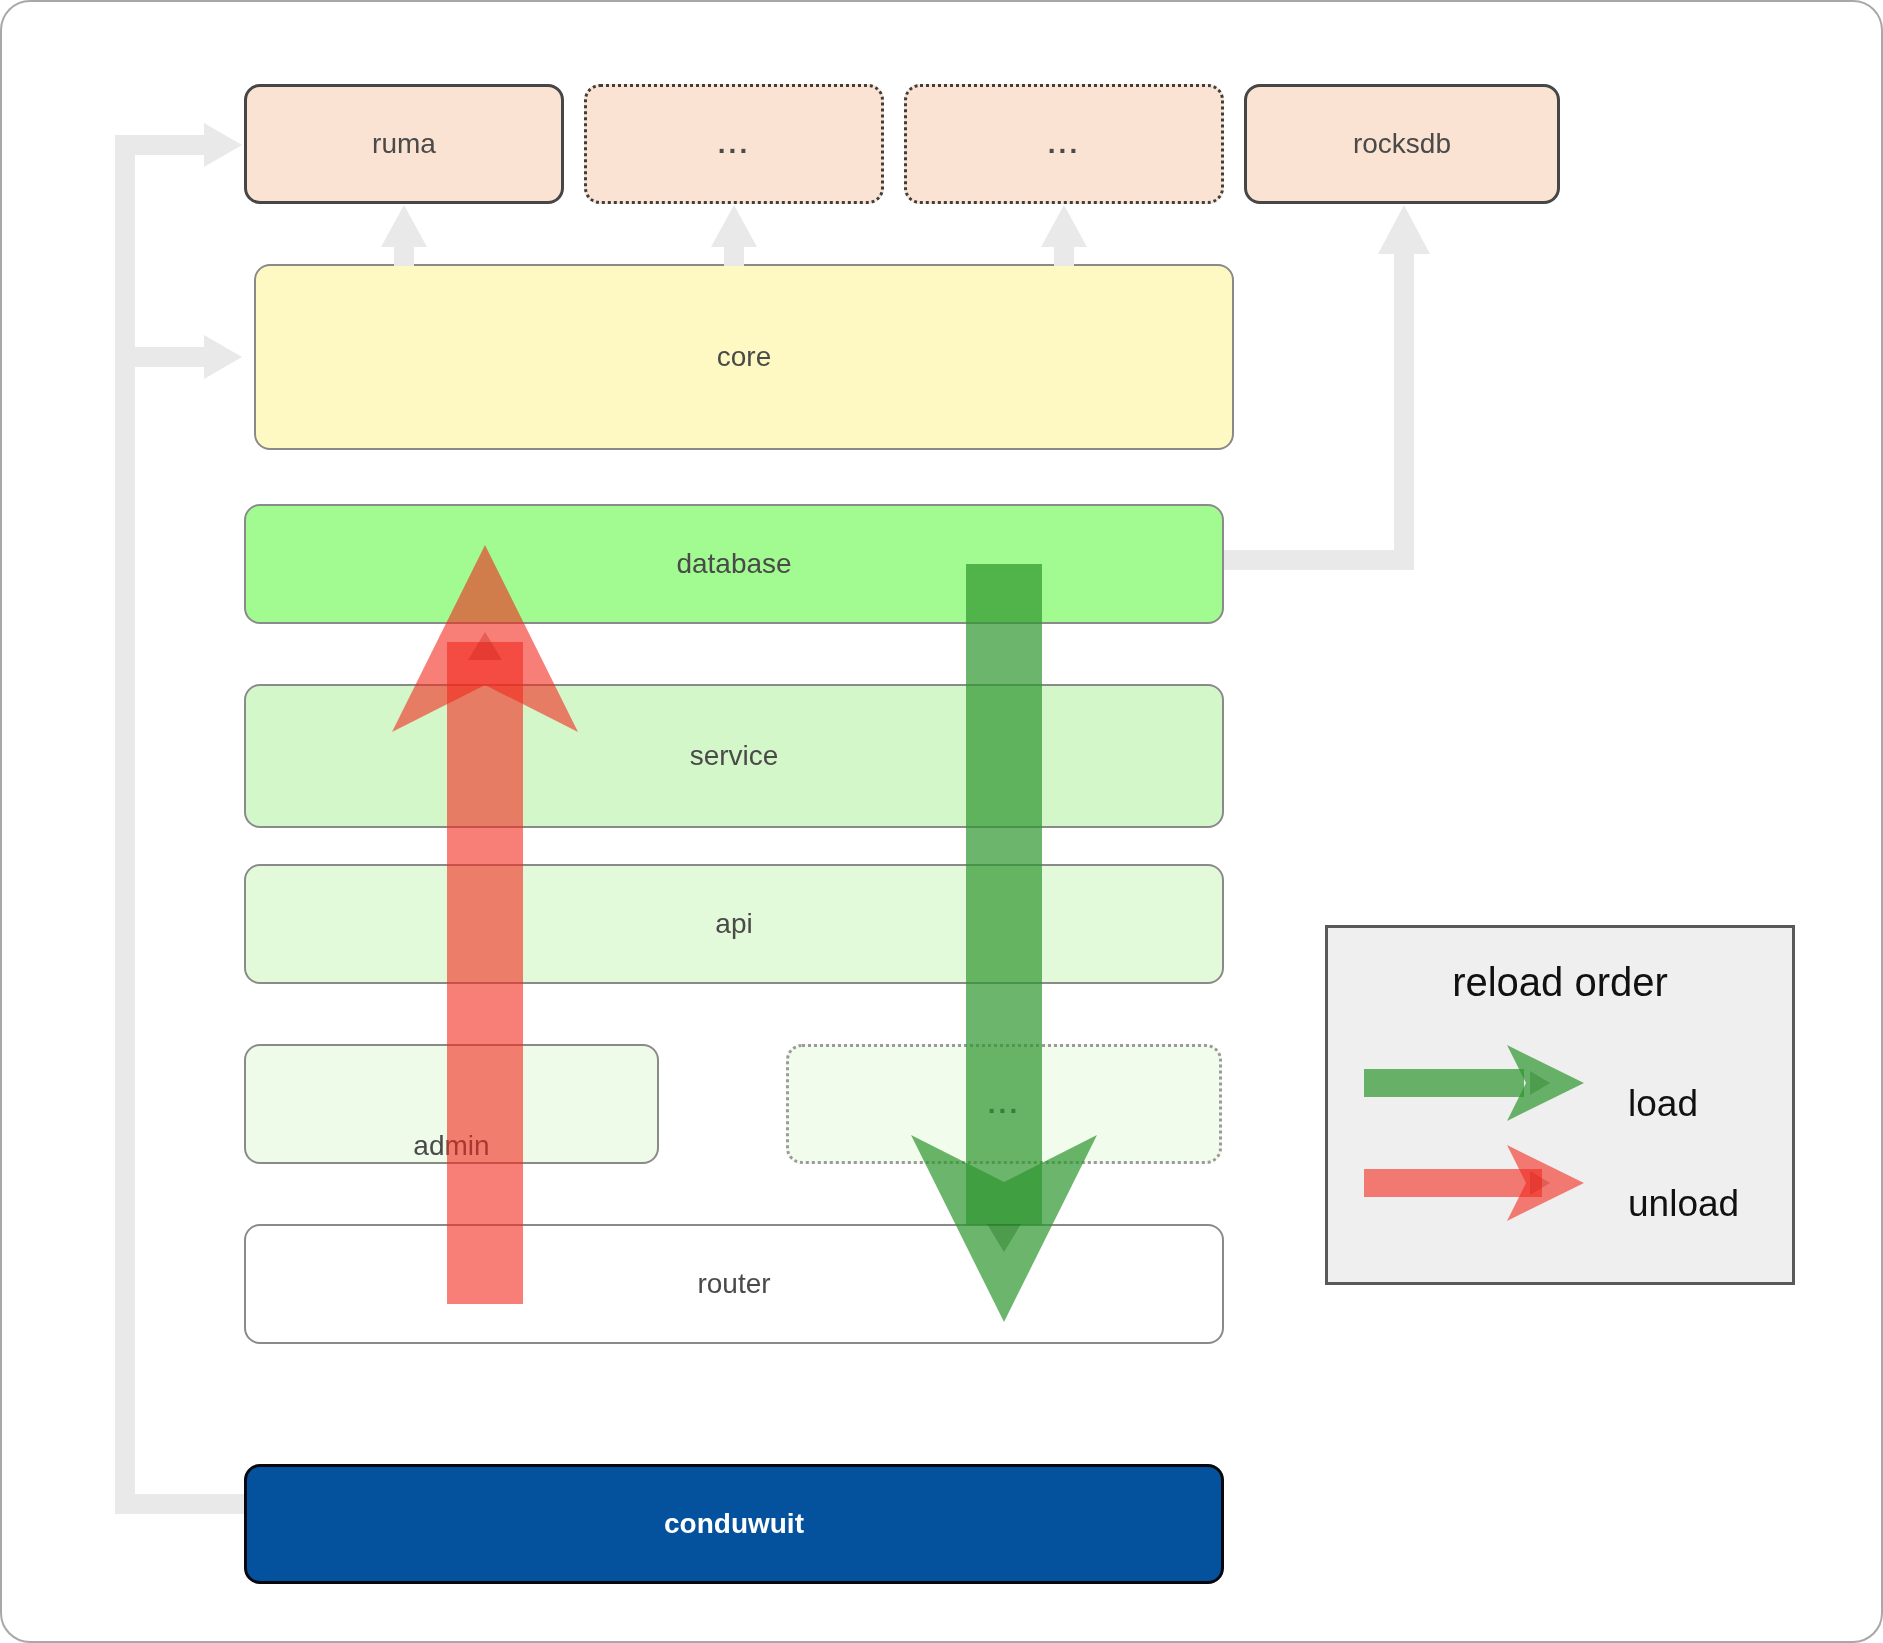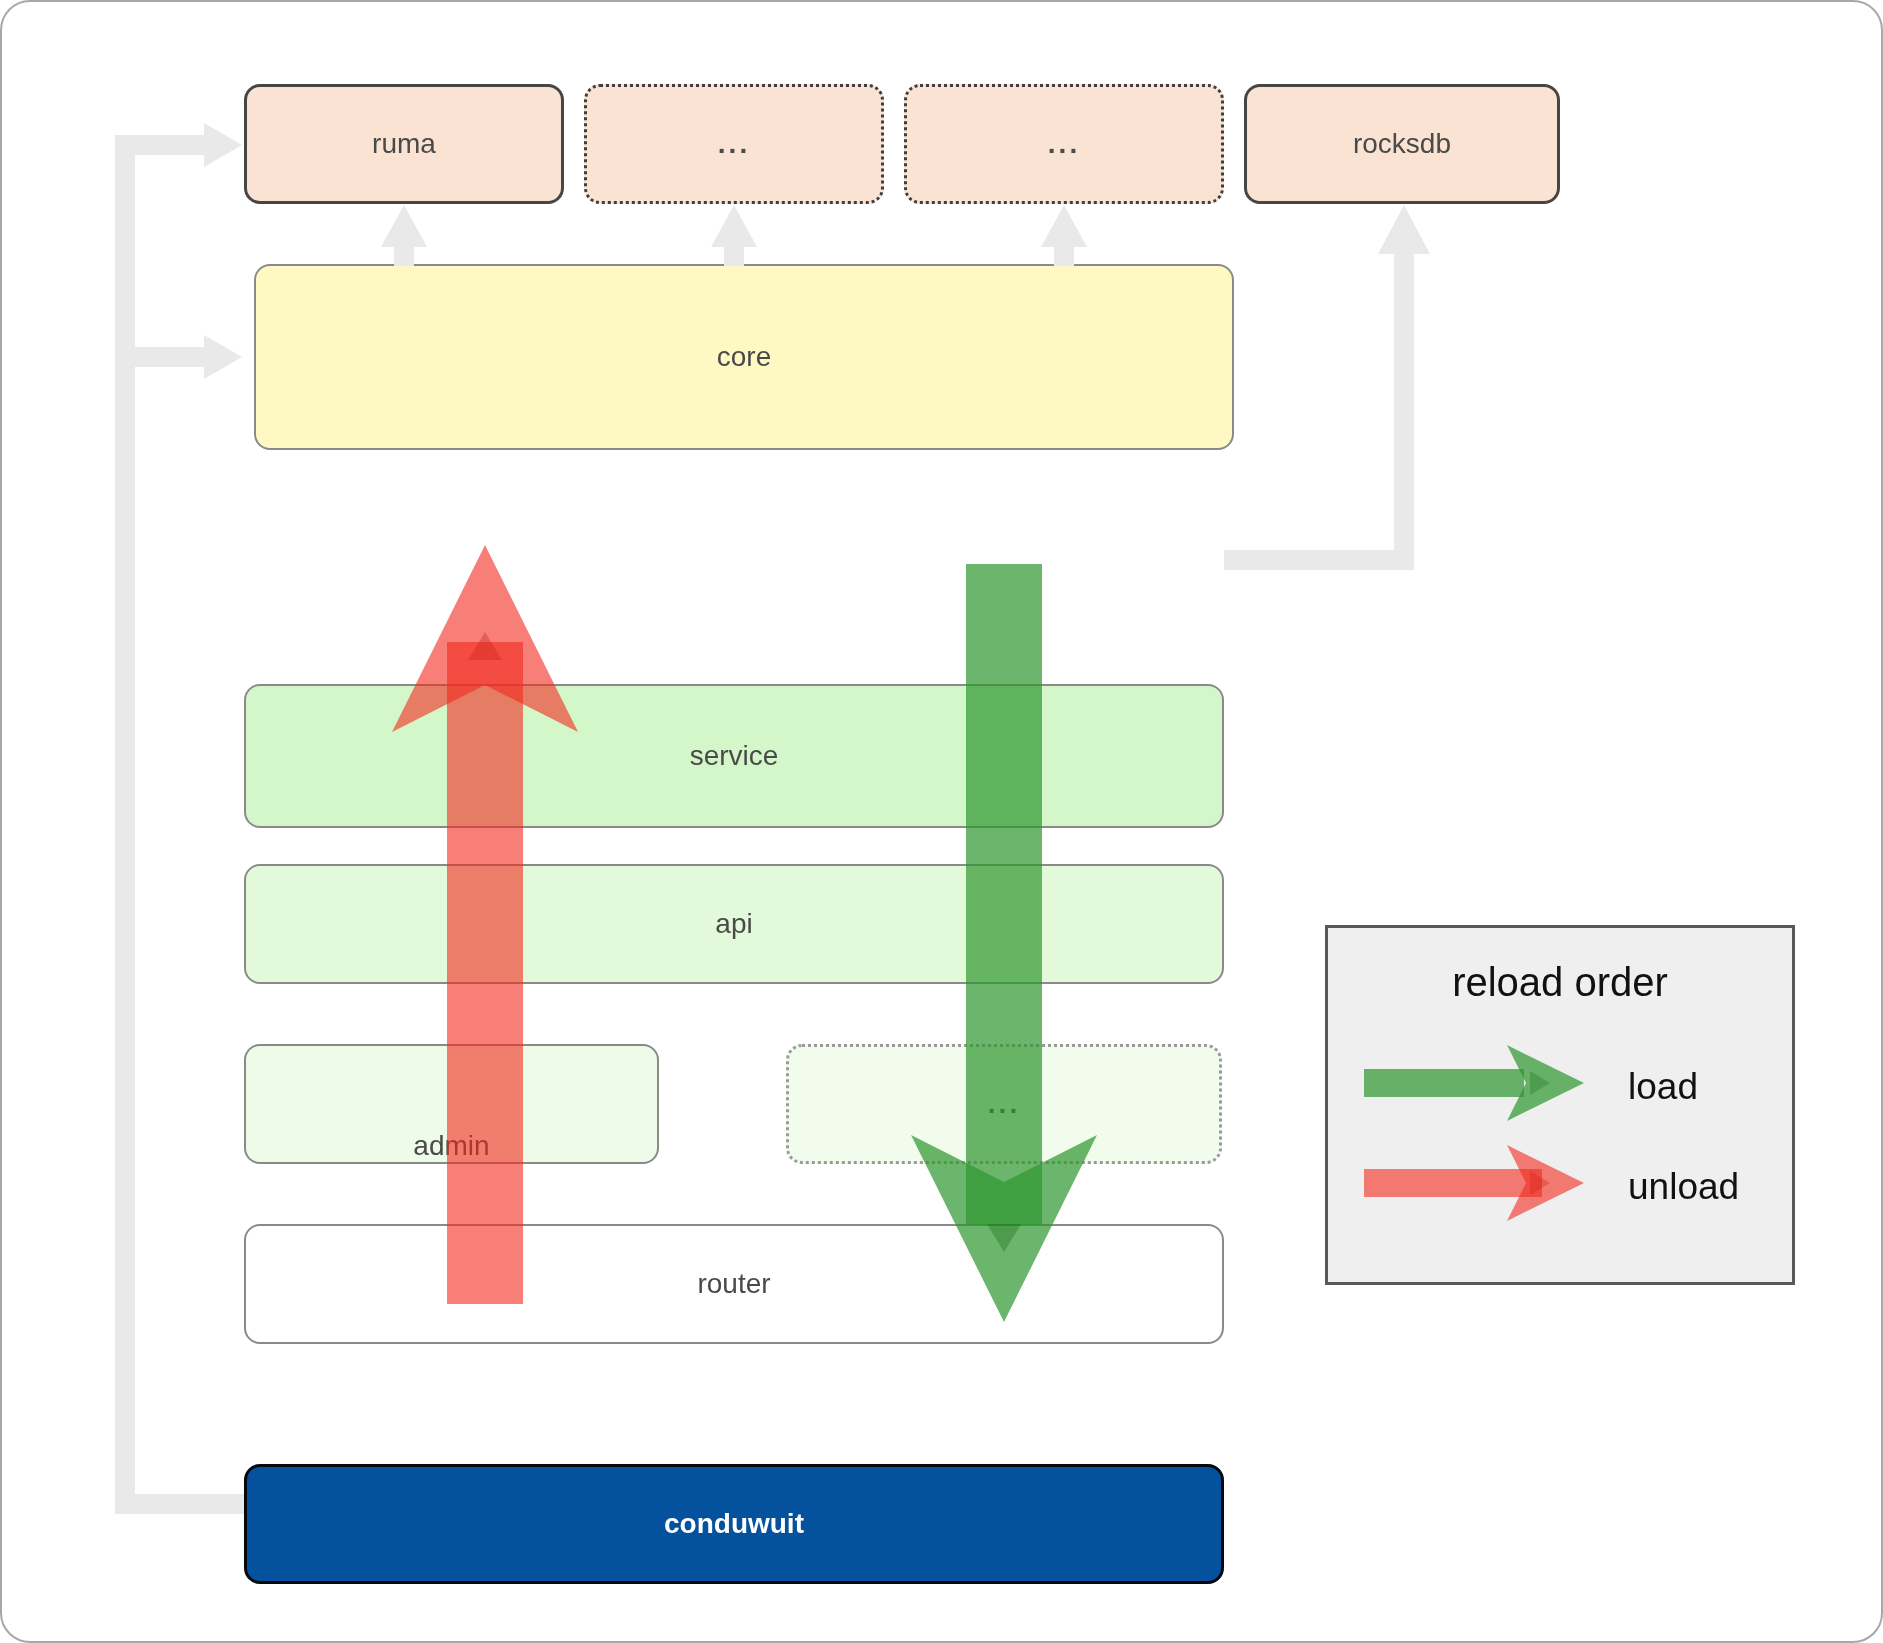--- a/index.html
+++ b/index.html
@@ -41,21 +41,21 @@
 
   
   #legend{
     position:absolute;left:1323px;top:923px;width:470px;height:360px;
     background:#efefef;border:3px solid #595959;box-sizing:border-box;
   }
   #legend-title{
     position:absolute;left:0;top:32px;width:100%;text-align:center;
     font-size:40px;color:#111111;
   }
-  .legend-label{position:absolute;font-size:37px;color:#111111;}
+  .legend-label{position:absolute;font-size:37px;color:#111111;margin-top:17px;}
   #legend-load-label  {left:300px;top:138px;}
   #legend-unload-label{left:300px;top:238px;}
 
   #overlay{position:absolute;left:0;top:0;pointer-events:none;}
 </style>
 </head>
 <body>
 
 <div id="canvas">
 
@@ -67,20 +67,23 @@
   </div>
   <div class="box dotted-border" id="box-dep2">
     <span class="dots">...</span>
   </div>
   <div class="box dark-border" id="box-rocksdb">
     <span>rocksdb</span>
   </div>
 
   <div class="box gray-border" id="box-core">
     <span>core</span>
+  </div>
+  <div class="box gray-border" id="box-database">
+    <span>database</span>
   </div>
   <div class="box gray-border" id="box-service">
     <span>service</span>
   </div>
   <div class="box gray-border" id="box-api">
     <span>api</span>
   </div>
   <div class="box gray-border" id="box-admin">
     <span>admin</span>
   </div>

